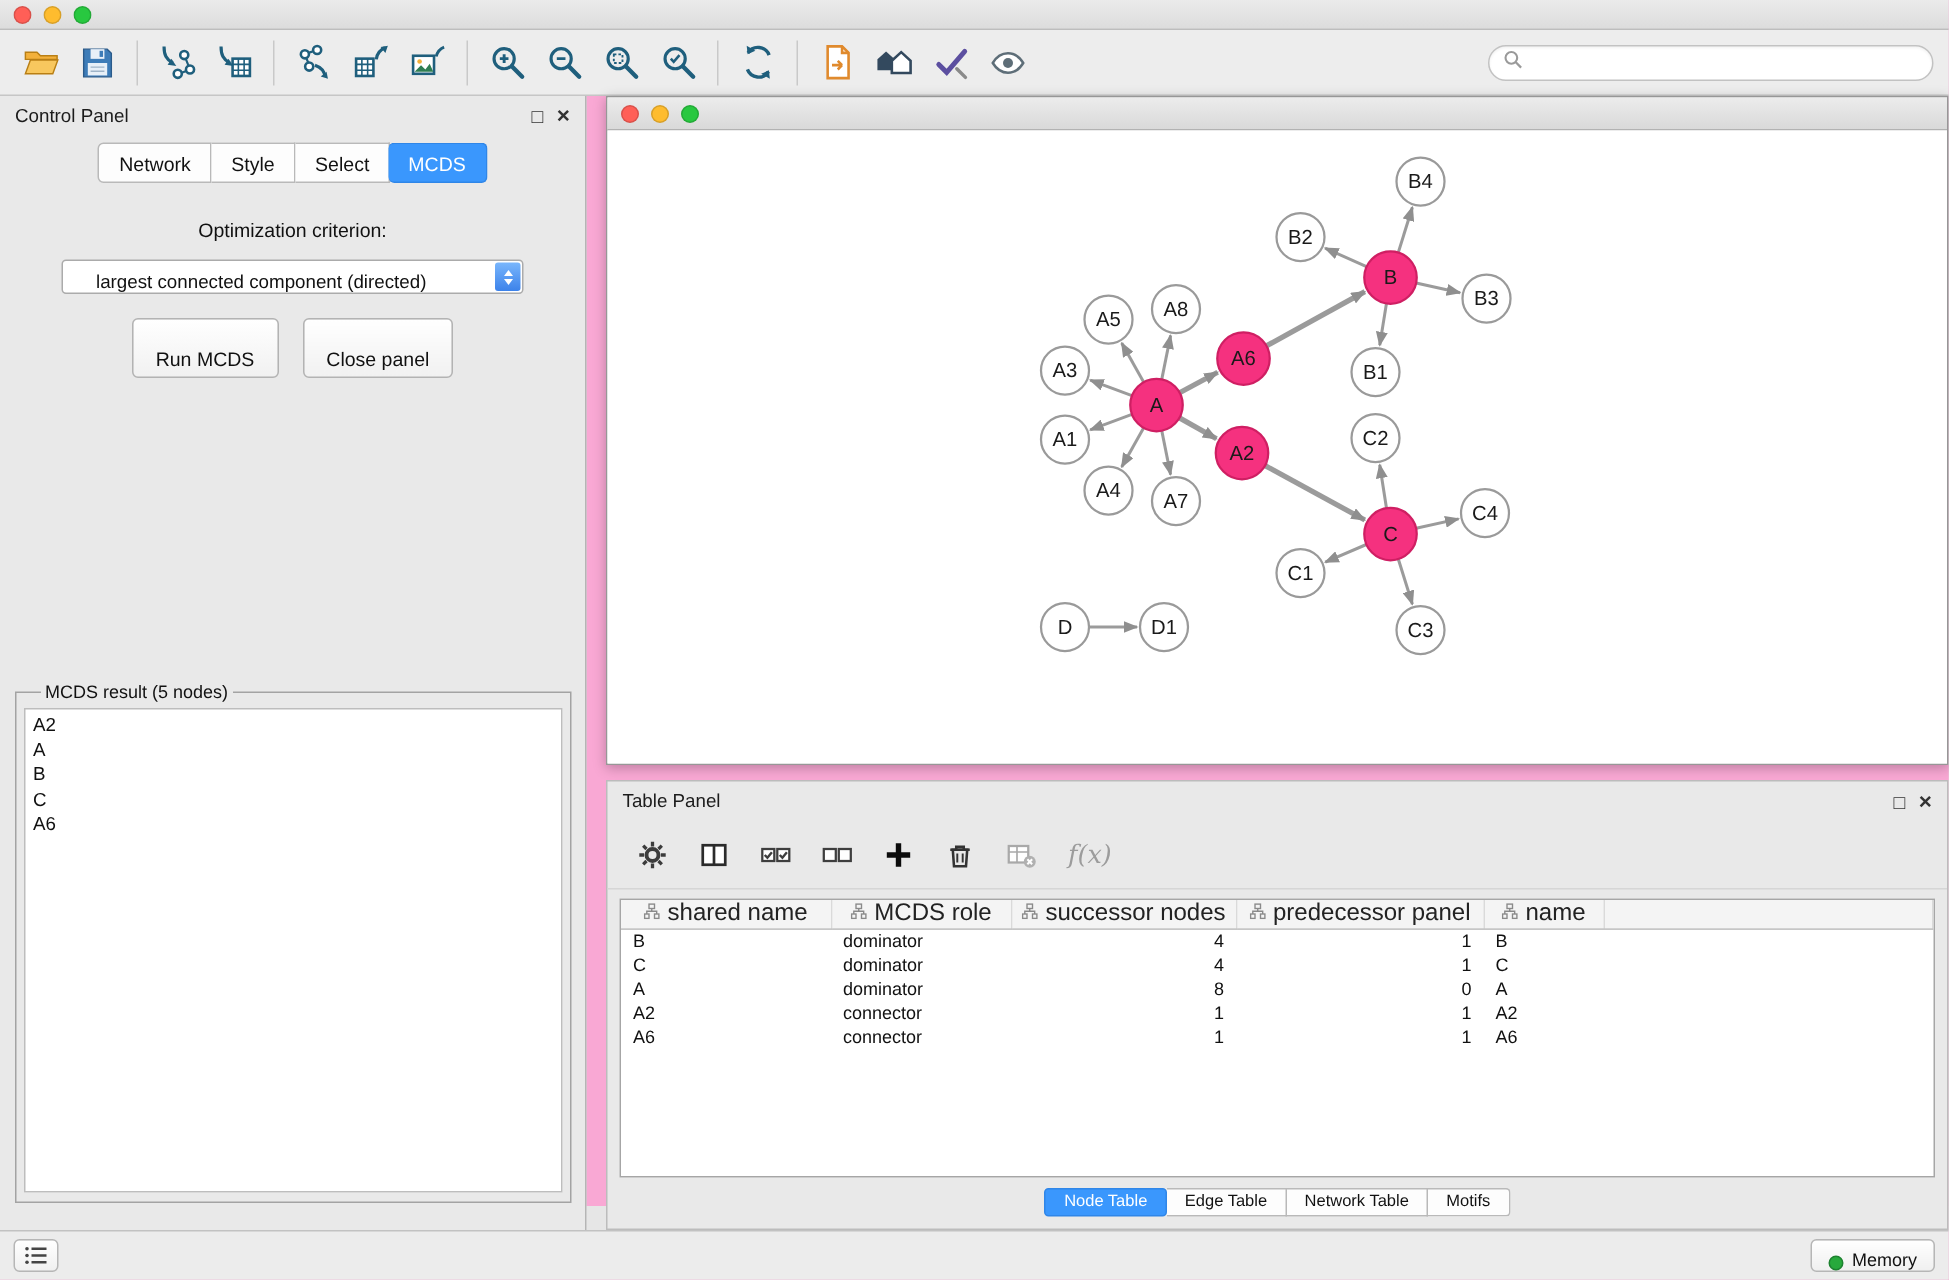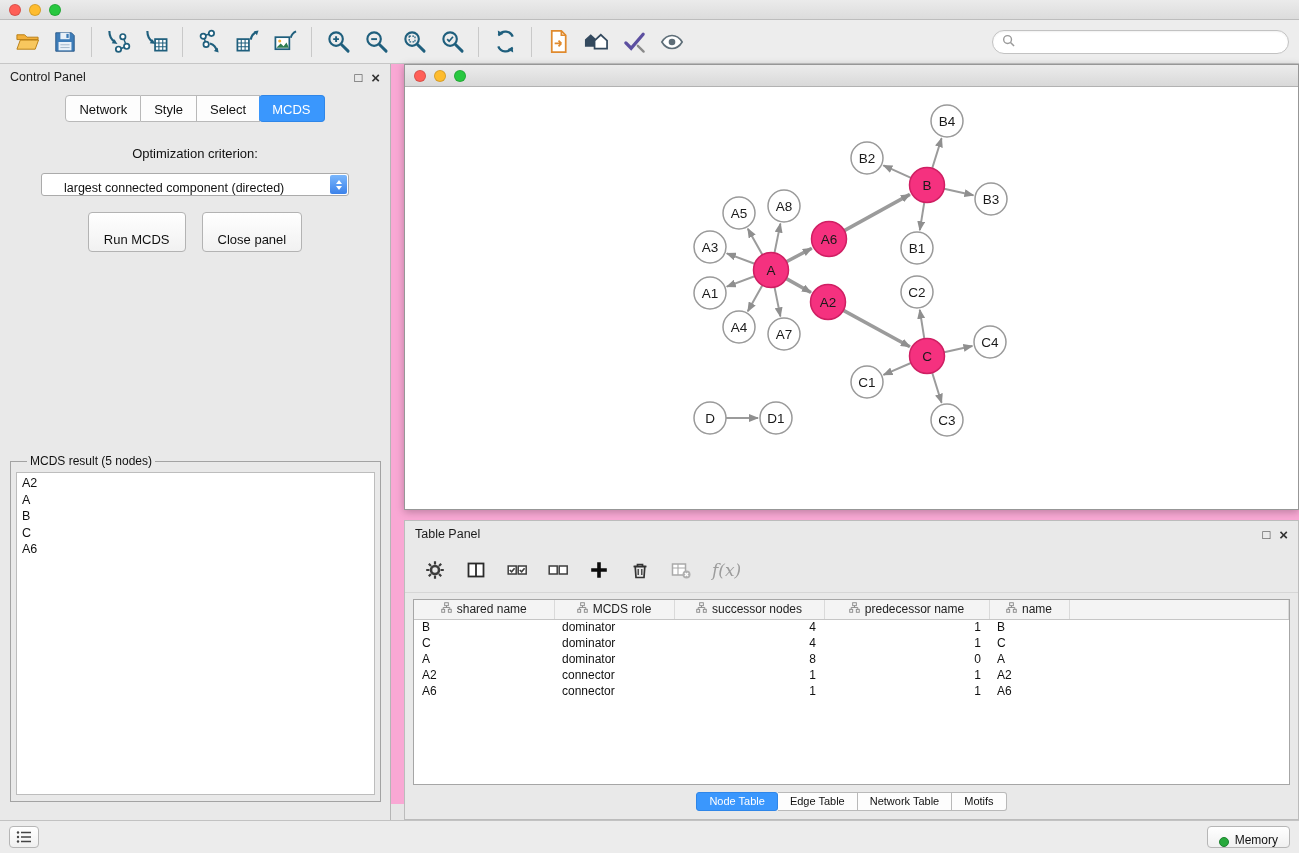--- a/index.html
+++ b/index.html
@@ -54,21 +54,21 @@
   #network-svg text{font-family:"Liberation Sans",sans-serif}
 
   
   .table-panel{position:absolute;left:404px;top:456px;width:895px;height:300px;background:#e9e9e9;border:1px solid #bcbcbc}
   .tp-toolbar{height:46px;display:flex;align-items:center;gap:13px;padding:0 16px;border-bottom:1px solid #d6d6d6}
   .tp-btn{width:28px;height:28px;display:flex;align-items:center;justify-content:center;cursor:default}
   .fx{font-family:"DejaVu Serif",serif;font-style:italic;color:#9c9c9c;font-size:17px;margin-left:4px}
   .table-wrap{position:absolute;left:8px;right:8px;top:78px;bottom:34px;background:#fff;border:1px solid #a6a6a6;overflow:hidden}
   table.data{border-collapse:collapse;width:100%;font-size:12px;table-layout:fixed}
   table.data th{background:#f4f4f4;border-right:1px solid #dadada;border-bottom:1px solid #c6c6c6;font-weight:normal;height:19px;color:#222;overflow:hidden}
-  .th-inner{display:flex;align-items:flex-end;justify-content:center;gap:5px;font-size:12px}
+  .th-inner{display:flex;align-items:flex-end;justify-content:center;gap:5px;font-size:16px}
   table.data td{padding:0 8px;height:16px;color:#111;white-space:nowrap;overflow:hidden}
   td.num3{text-align:right;padding-right:16px}
   td.num4{text-align:right;padding-right:50px}
   .bottom-tabs{position:absolute;bottom:8px;left:0;right:0;display:flex;justify-content:center}
   .bottom-tabs .tab{font-size:11px;padding:2px 12px 3px;background:#fdfdfd;border:1px solid #b9b9b9;border-left:none;color:#111;cursor:default}
   .bottom-tabs .tab:first-child{border-left:1px solid #b9b9b9;border-radius:3px 0 0 3px}
   .bottom-tabs .tab:last-child{border-radius:0 3px 3px 0}
   .bottom-tabs .tab.active{background:#3a97fd;border-color:#2f86e8;color:#fff;border-radius:3px}
 
   
@@ -493,21 +493,21 @@
                 </span>
               </th>
               <th>
                 <span class="th-inner">
                   <span><svg width="11" height="11" viewBox="0 0 12 12">
                       <rect x="4" y="0.8" width="4" height="3.2" fill="none" stroke="#8a8a8a"></rect>
                       <rect x="0.8" y="8" width="3.2" height="3.2" fill="none" stroke="#8a8a8a"></rect>
                       <rect x="8" y="8" width="3.2" height="3.2" fill="none" stroke="#8a8a8a"></rect>
                       <path d="M6 4v2M2.4 8V6h7.2v2" fill="none" stroke="#8a8a8a"></path>
                     </svg></span>
-                  <span>predecessor name</span>
+                  <span>predecessor panel</span>
                 </span>
               </th>
               <th>
                 <span class="th-inner">
                   <span><svg width="11" height="11" viewBox="0 0 12 12">
                       <rect x="4" y="0.8" width="4" height="3.2" fill="none" stroke="#8a8a8a"></rect>
                       <rect x="0.8" y="8" width="3.2" height="3.2" fill="none" stroke="#8a8a8a"></rect>
                       <rect x="8" y="8" width="3.2" height="3.2" fill="none" stroke="#8a8a8a"></rect>
                       <path d="M6 4v2M2.4 8V6h7.2v2" fill="none" stroke="#8a8a8a"></path>
                     </svg></span>

